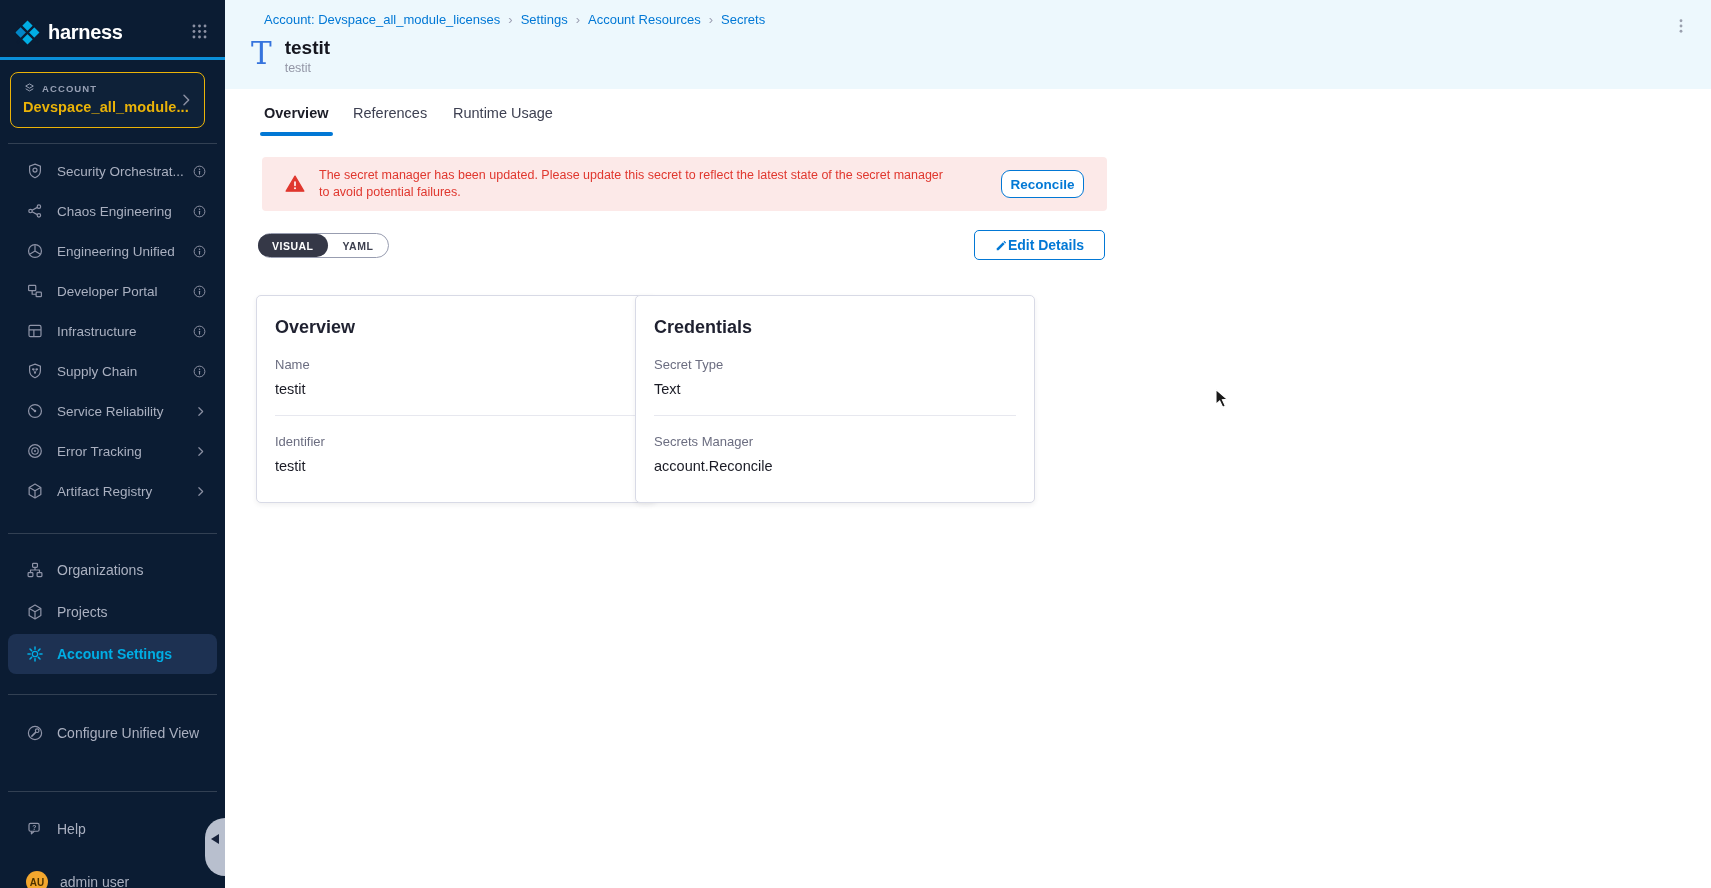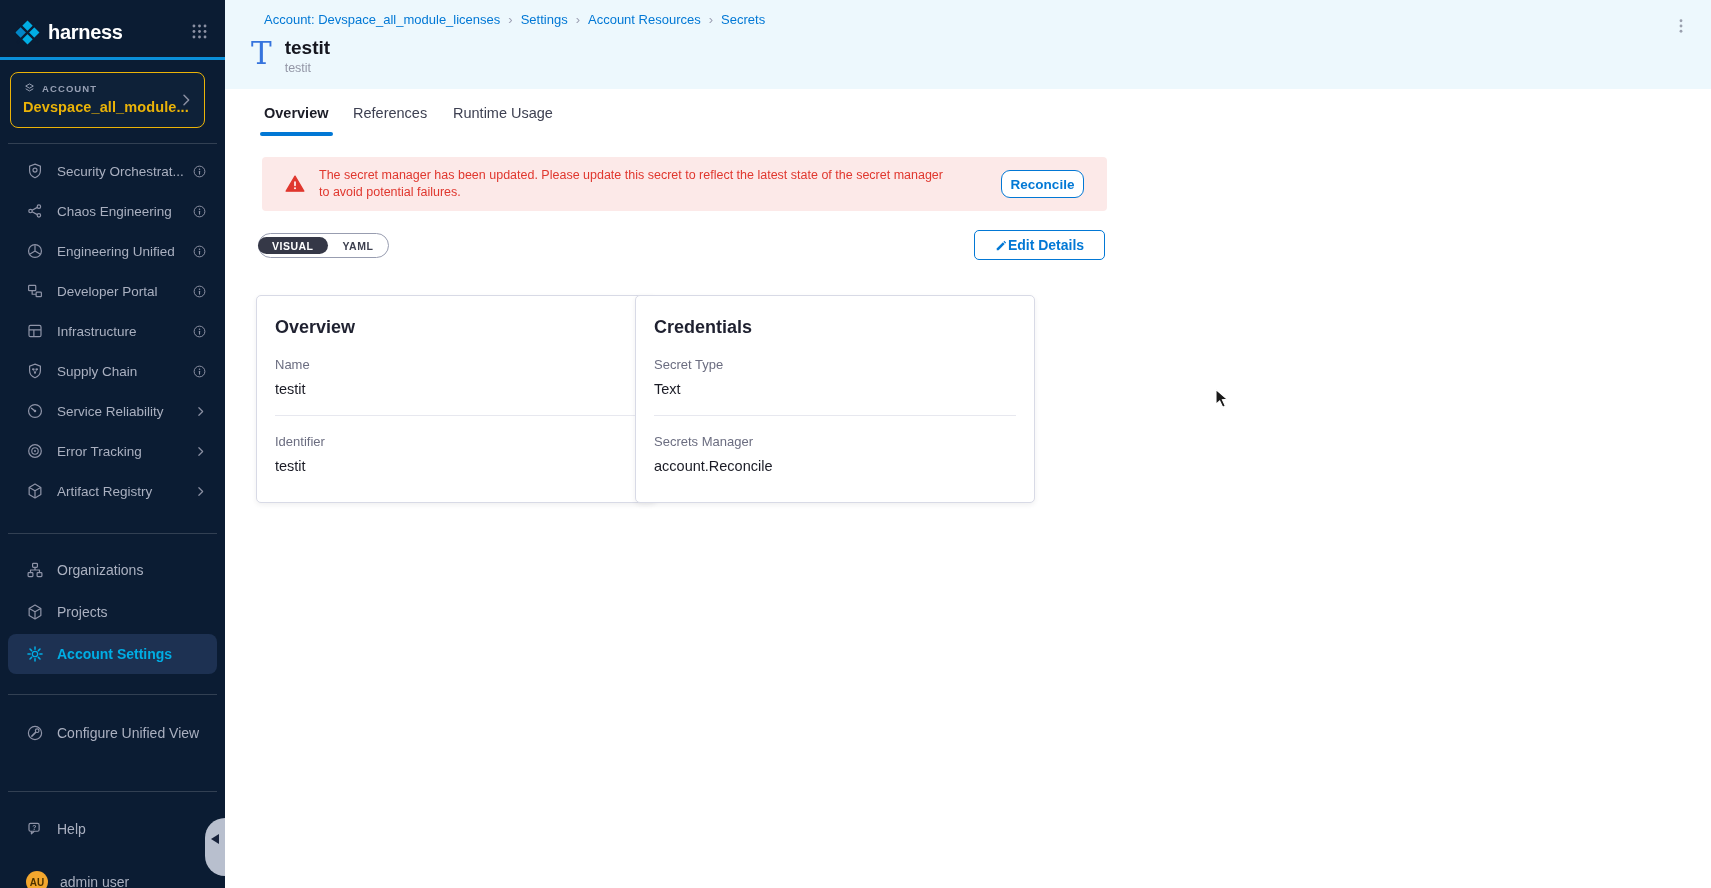--- a/index.html
+++ b/index.html
@@ -65,21 +65,21 @@
   .banner-text{margin-left:14px;width:630px;font-size:12.5px;line-height:1.4;color:#e0372e;}
   .reconcile-btn{position:absolute;right:23px;top:13px;width:83px;height:28px;box-sizing:border-box;
        border:1px solid #0278d5;border-radius:9px;background:#fff;color:#0278d5;font-size:13.5px;
        font-weight:700;display:flex;align-items:center;justify-content:center;cursor:pointer;
        font-family:inherit;}
 
   
   .view-toggle{position:absolute;left:258px;top:233px;height:25px;display:flex;align-items:center;
        border:1px solid #989db0;border-radius:14px;background:#fff;box-sizing:border-box;cursor:pointer;}
   .seg{font-size:10.5px;font-weight:700;letter-spacing:.5px;display:flex;align-items:center;}
-  .seg-visual{height:17px;margin:-1px 0 -1px -1px;border-radius:14px;background:#353847;color:#fff;
+  .seg-visual{height:23px;margin:-1px 0 -1px -1px;border-radius:14px;background:#353847;color:#fff;
        padding:0 14px;}
   .seg-yaml{color:#3c3f4e;padding:0 15px;}
   .edit-btn{position:absolute;left:974px;top:230px;width:131px;height:30px;box-sizing:border-box;
        border:1px solid #0278d5;border-radius:5px;background:#fff;color:#0278d5;font-size:14px;
        font-weight:700;display:flex;align-items:center;justify-content:center;cursor:pointer;
        font-family:inherit;}
   .pencil{width:13px;height:13px;color:#0278d5;}
 
   
   .card{position:absolute;top:295px;width:400px;height:208px;box-sizing:border-box;background:#fff;

